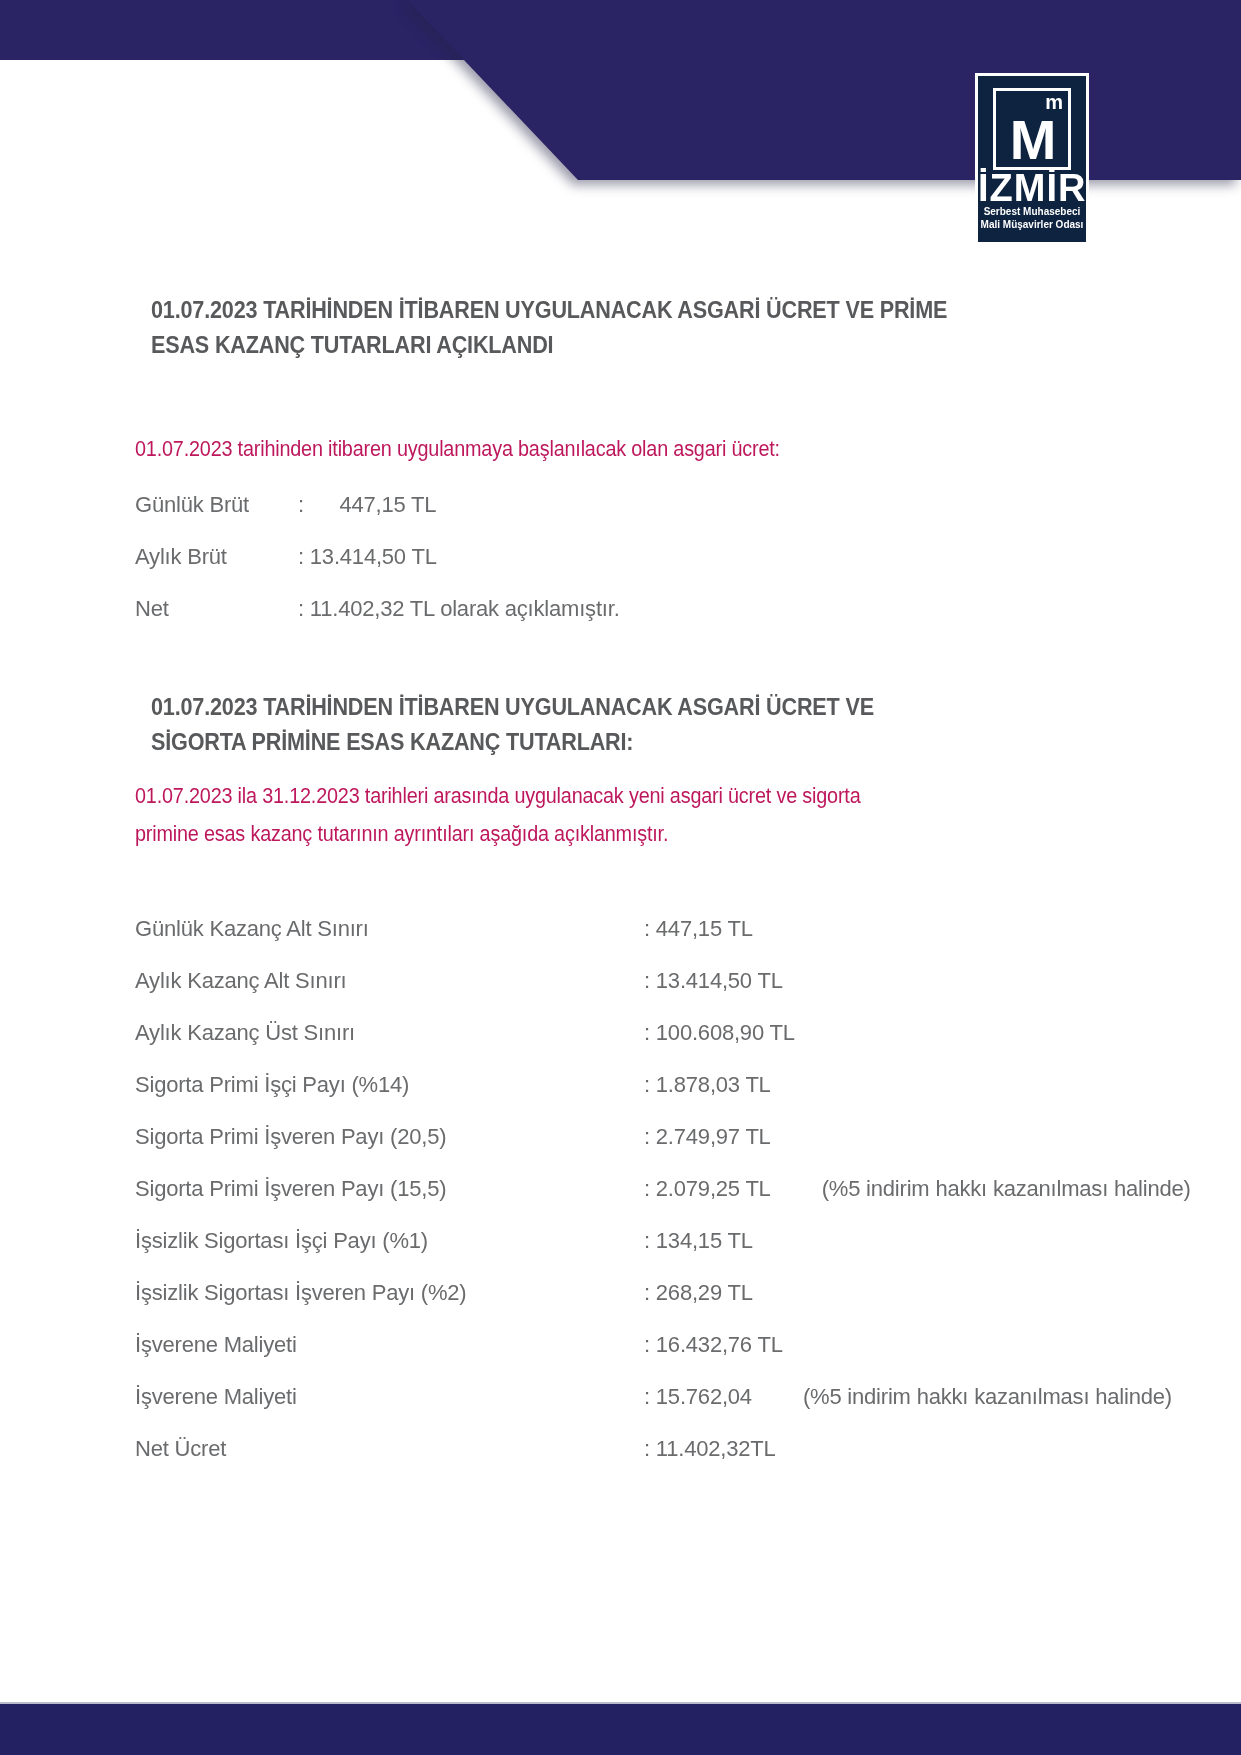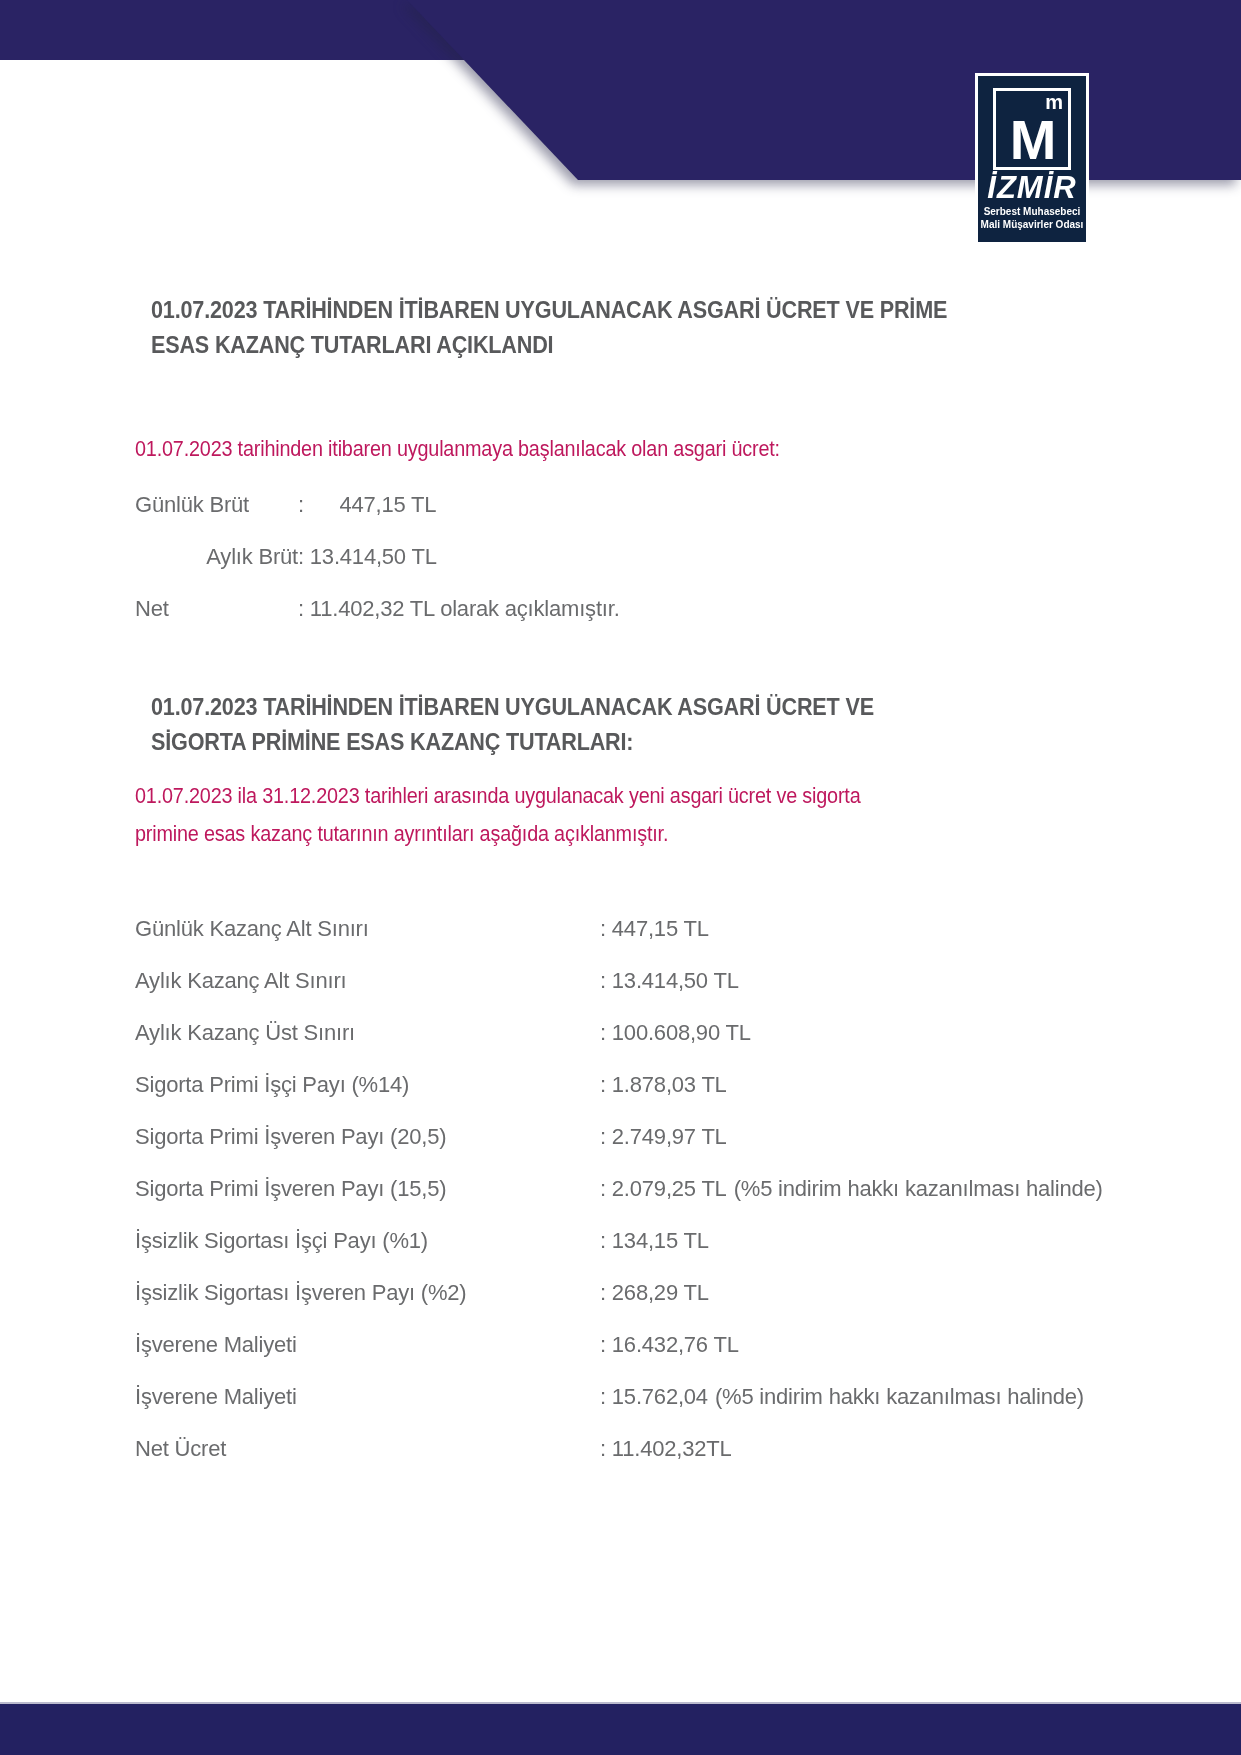--- a/index.html
+++ b/index.html
@@ -49,21 +49,21 @@
   .logo-m{
     font-size:56px;font-weight:bold;line-height:54px;
     letter-spacing:-2px;
   }
   .logo-m-sup{
     position:absolute;top:1px;right:5px;
     font-size:20px;font-weight:bold;line-height:20px;
   }
   .logo-city{
     margin-top:3px;
-    font-size:31px;font-weight:bold;letter-spacing:1px;line-height:30px;font-style:italic;
+    font-size:38px;font-weight:bold;letter-spacing:1px;line-height:30px;
   }
   .logo-org{
     margin-top:2px;
     font-size:10px;font-weight:bold;line-height:13px;
   }
   
   .doc{position:absolute;left:135px;top:0;width:1050px;}
   .h-line,.p-line{
     display:inline-block;
     transform:scaleX(.9);transform-origin:0 50%;
@@ -83,28 +83,28 @@
   .p1{top:436px;line-height:26px;}
   .p2{top:777px;line-height:38px;}
   
   .sum-row{
     position:absolute;left:0;
     display:flex;align-items:baseline;
     font-size:22px;letter-spacing:-0.2px;
   }
   .sum-row .lbl{width:163px;flex:0 0 163px;}
   .sum-row .val{white-space:pre;}
-  .sr0{top:492px;}.sr1{top:544px;text-align:right;}.sr2{top:596px;}
+  .sr0{top:492px;}.sr1{top:544px;}.sr2{top:596px;}
   
   .rate-table{position:absolute;left:0;top:918px;width:1050px;}
   .t-row{
     display:flex;align-items:flex-start;
     height:22px;line-height:22px;
     margin-bottom:30px;
-    font-size:22px;letter-spacing:-0.2px;
+    font-size:22px;letter-spacing:-0.2px;gap:44px;
   }
   .t-row .lbl{width:465px;flex:0 0 465px;}
   .t-row .val{white-space:pre;}
   .t-row .note{font-size:22px;margin-left:7px;white-space:nowrap;}
   
   .footer-bar{
     position:absolute;left:0;bottom:0;
     width:1241px;height:53px;
     background:#232161;
     border-top:2px solid #babacd;

